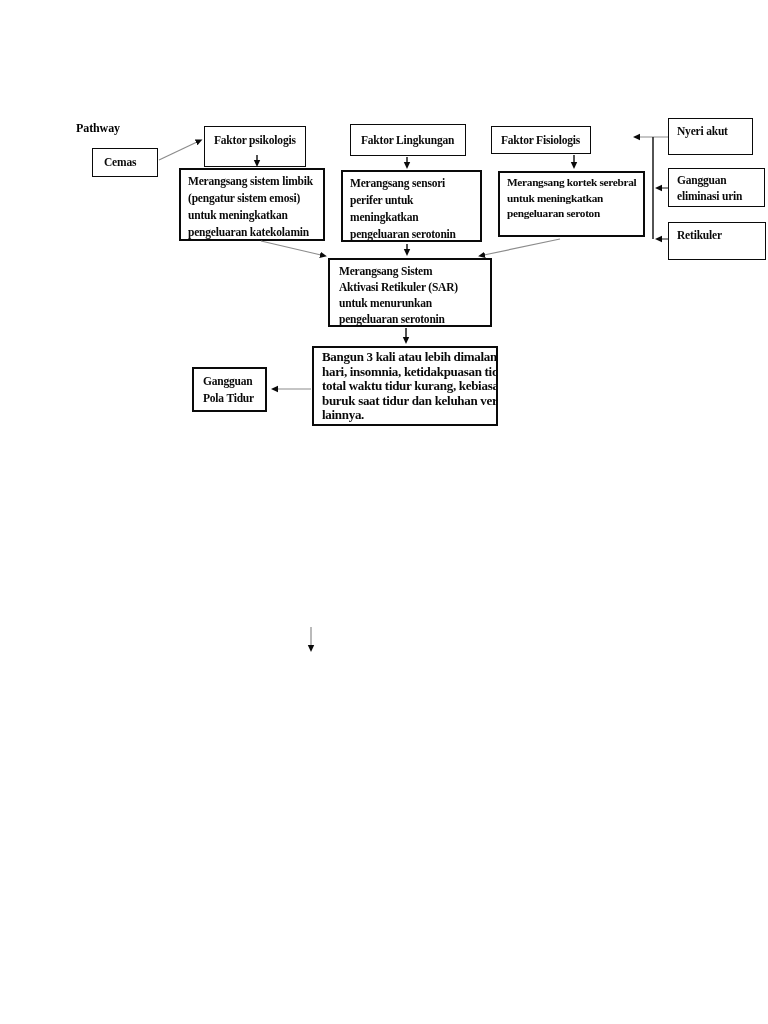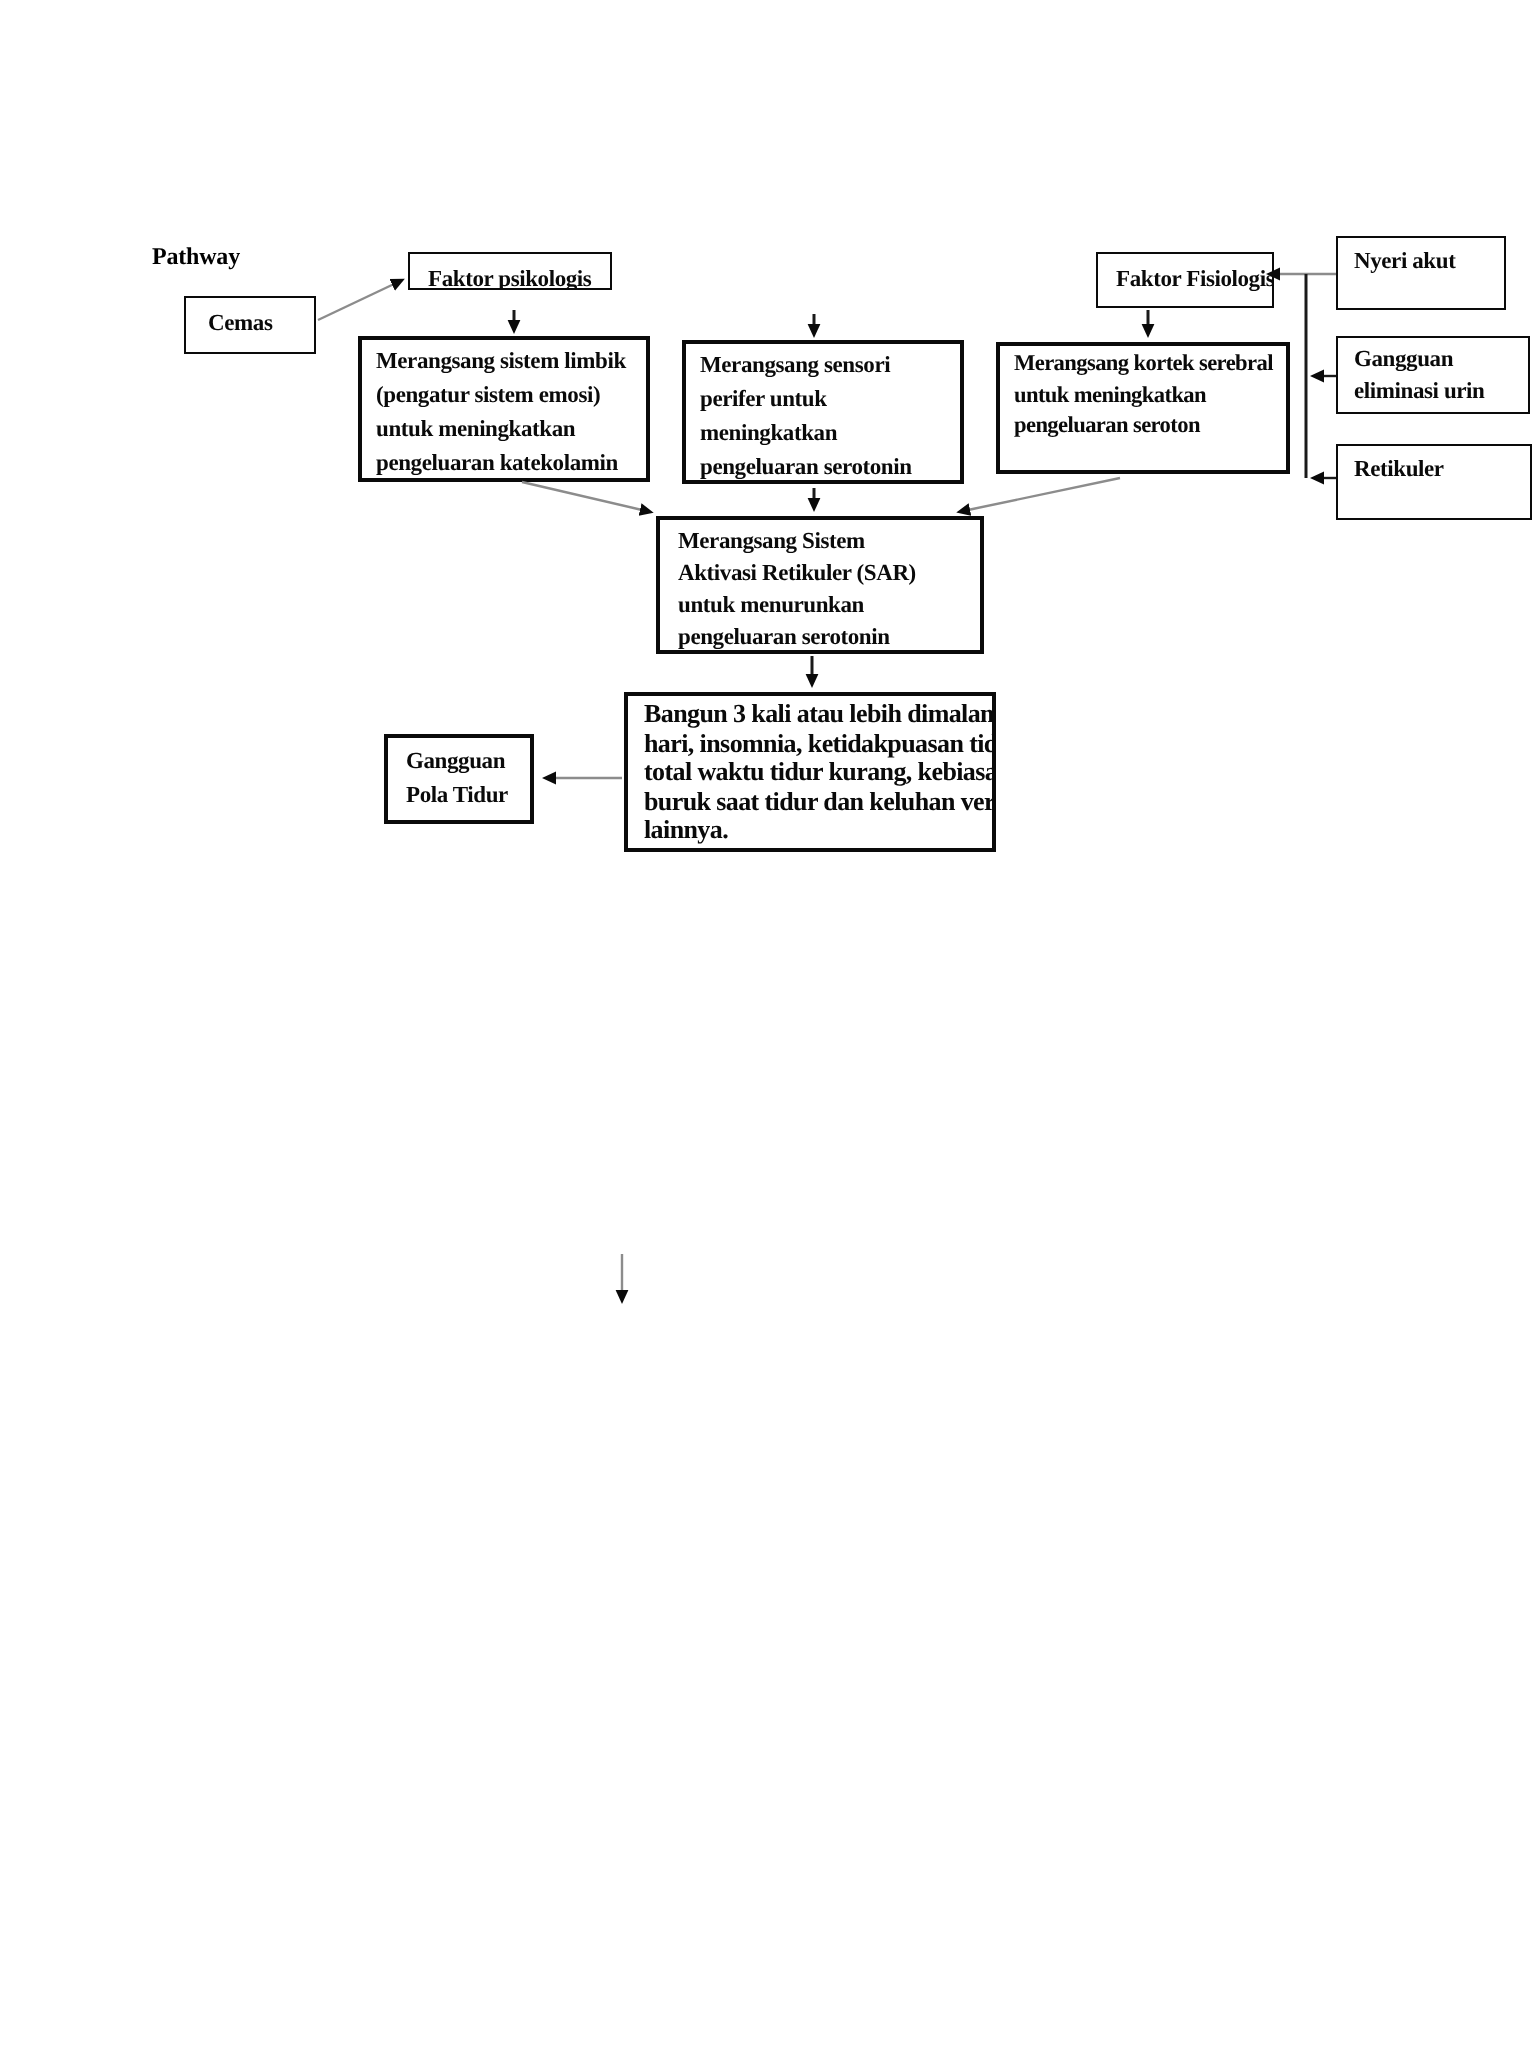--- a/index.html
+++ b/index.html
@@ -27,24 +27,25 @@
 </style>
 </head>
 <body>
 
 <div class="page">
 
   <div class="free-label" style="left:76px; top:121px;">Pathway</div>
 
   <div class="node thin" style="left:92px; top:148px; width:66px; height:29px; padding:5px 0 0 11px;">Cemas</div>
 
-  <div class="node thin" style="left:204px; top:126px; width:102px; height:19px; padding:5px 0 0 9px;">Faktor psikologis</div>
+  <div class="node thin" style="left:204px; top:126px; width:102px; height:41px; padding:5px 0 0 9px;">Faktor psikologis</div>
 
+  <div class="node thin" style="left:350px; top:124px; width:116px; height:32px; padding:7px 0 0 10px;">Faktor Lingkungan</div>
 
-  <div class="node thin" style="left:548px; top:126px; width:89px; height:28px; padding:5px 0 0 9px;">Faktor Fisiologis</div>
+  <div class="node thin" style="left:491px; top:126px; width:100px; height:28px; padding:5px 0 0 9px;">Faktor Fisiologis</div>
 
   <div class="node thin" style="left:668px; top:118px; width:85px; height:37px; padding:4px 0 0 8px;">Nyeri akut</div>
 
   <div class="node thin" style="left:668px; top:168px; width:97px; height:39px; padding:3px 0 0 8px;">Gangguan
 eliminasi urin</div>
 
   <div class="node thin" style="left:668px; top:222px; width:98px; height:38px; padding:4px 0 0 8px;">Retikuler</div>
 
   <div class="node" style="left:179px; top:168px; width:146px; height:73px; padding:3px 0 0 7px; line-height:17px;">Merangsang sistem limbik
 (pengatur sistem emosi)

